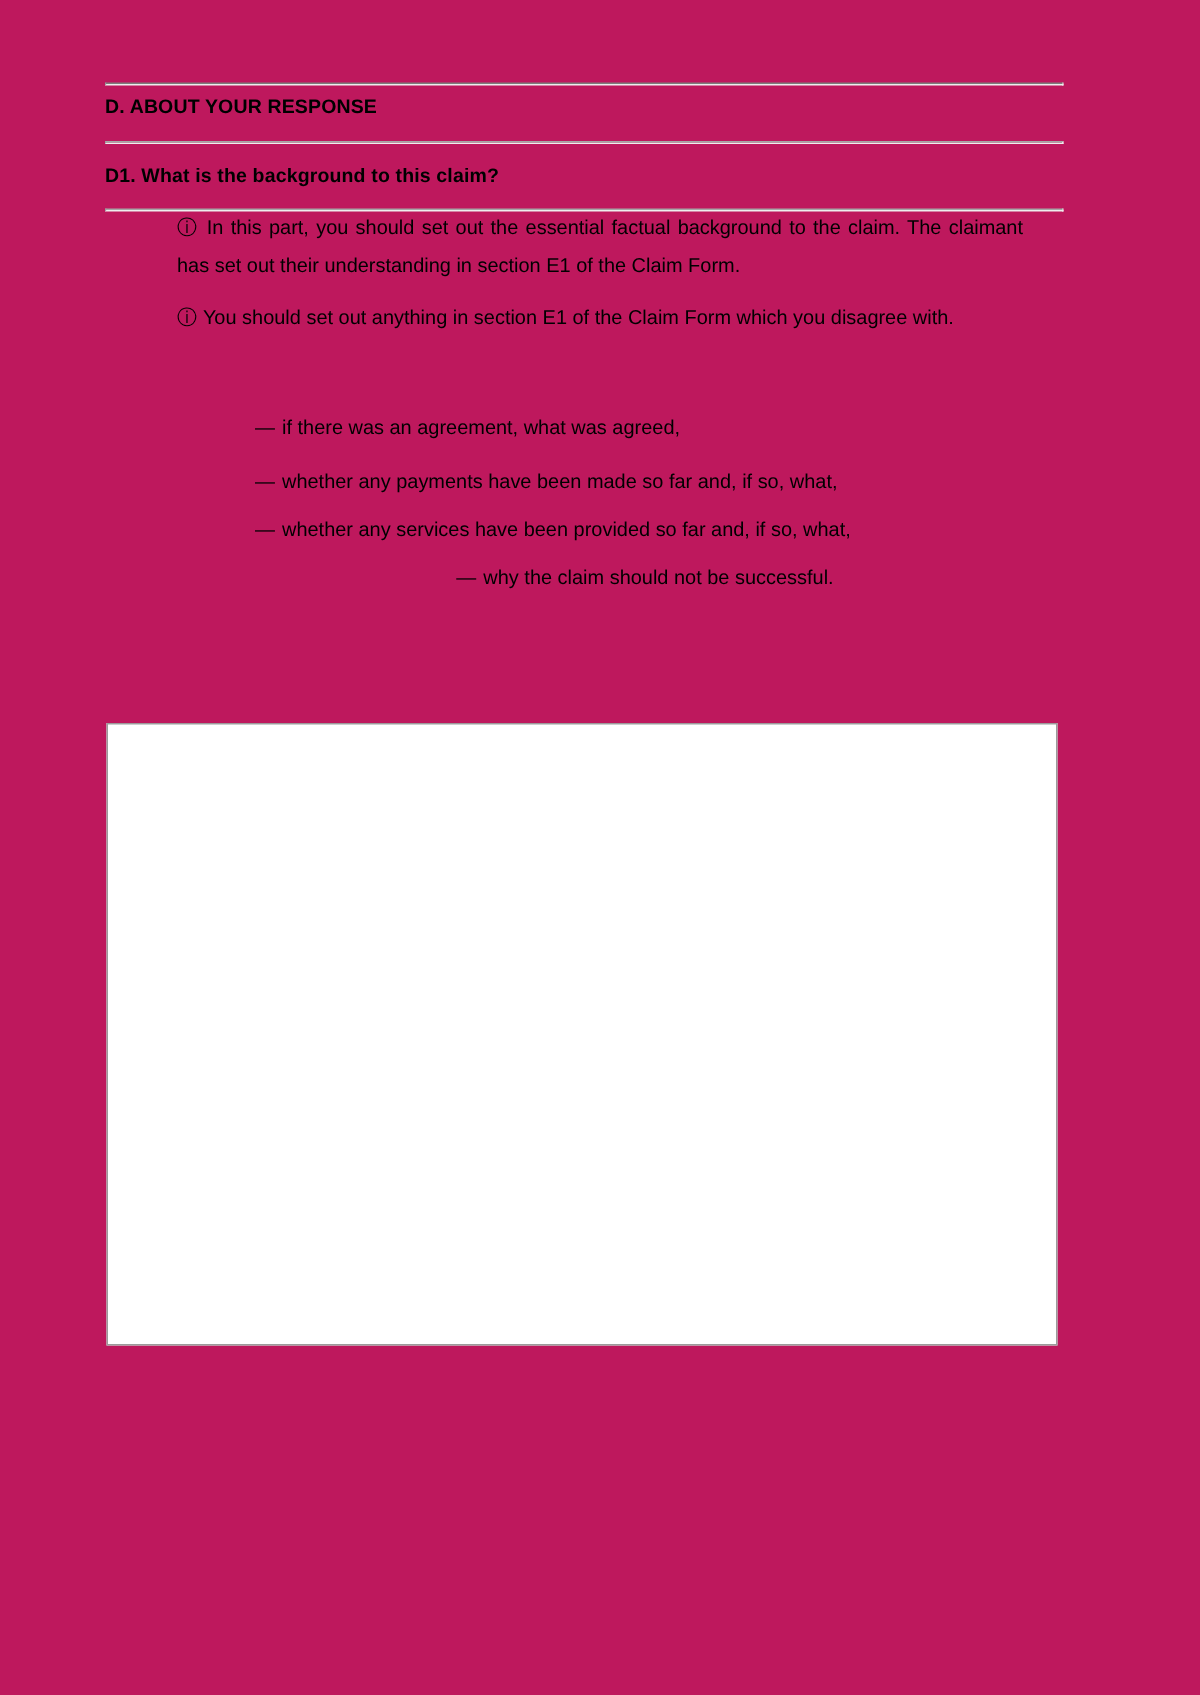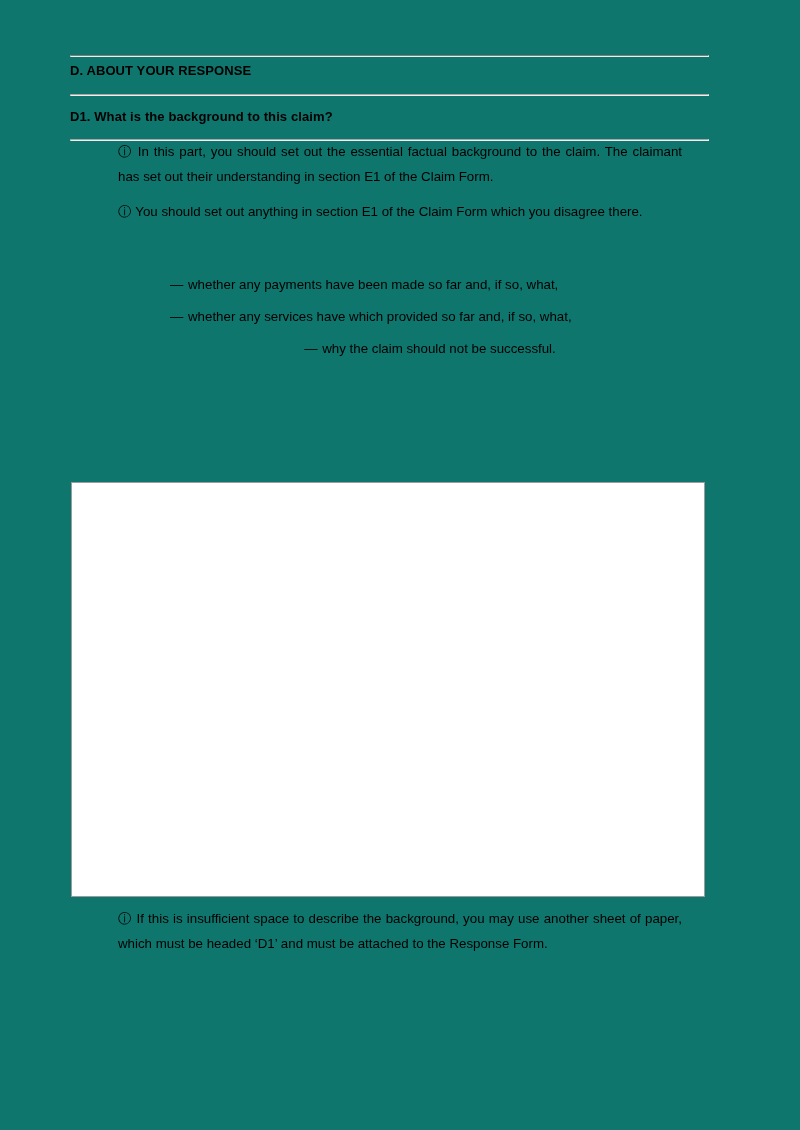--- a/index.html
+++ b/index.html
@@ -15,21 +15,21 @@
     color: #000000;
     -webkit-font-smoothing: antialiased;
   }
 
   .page {
     position: absolute;
     left: 0;
     top: 0;
     width: 800px;
     height: 1130px;
-    background: #0f766e;
+    background: #be185d;
     overflow: hidden;
   }
 
   
   .rule {
     position: absolute;
     left: 70px;
     width: 637px;
     height: 0;
     border-top: 1px solid #7d7d7d;
@@ -140,26 +140,26 @@
   <h1 class="section-heading">D. ABOUT YOUR RESPONSE</h1>
 
   <hr class="rule light rule-mid">
 
   <h2 class="question-heading">D1. What is the background to this claim?</h2>
 
   <hr class="rule light rule-bottom">
 
   <div class="guidance-block">
     <p class="guidance-para"><span class="info-icon">ⓘ</span> <span>In this part, you should set out the essential factual background to the claim. The claimant has set out their understanding in section E1 of the Claim Form.</span></p>
-    <p class="guidance-para"><span class="info-icon">ⓘ</span> <span>You should set out anything in section E1 of the Claim Form which you disagree there.</span></p>
+    <p class="guidance-para"><span class="info-icon">ⓘ</span> <span>You should set out anything in section E1 of the Claim Form which you disagree with.</span></p>
   </div>
 
   <ul class="dash-list">
+    <li class="dash-item gap-after"><span class="dash-mark">—</span> <span>if there was an agreement, what was agreed,</span></li>
     <li class="dash-item"><span class="dash-mark">—</span> <span>whether any payments have been made so far and, if so, what,</span></li>
-    <li class="dash-item"><span class="dash-mark">—</span> <span>whether any services have which provided so far and, if so, what,</span></li>
+    <li class="dash-item"><span class="dash-mark">—</span> <span>whether any services have been provided so far and, if so, what,</span></li>
     <li class="dash-item"><span class="dash-mark">—</span> <span>why the claim should not be successful.</span></li>
   </ul>
 
   <div class="answer-box" title=""></div>
 
-  <p class="footer-note"><span class="info-icon">ⓘ</span> <span>If this is insufficient space to describe the background, you may use another sheet of paper, which must be headed ‘D1’ and must be attached to the Response Form.</span></p>
 
 </div>
 
 </body></html>

